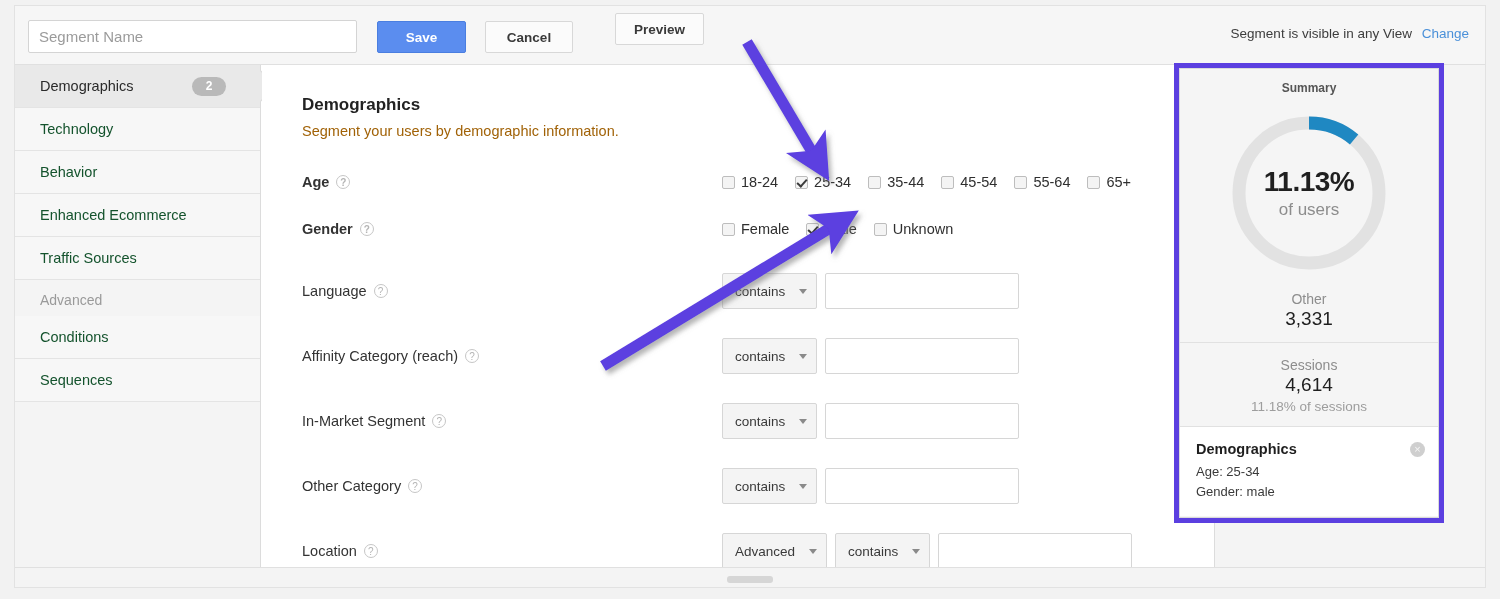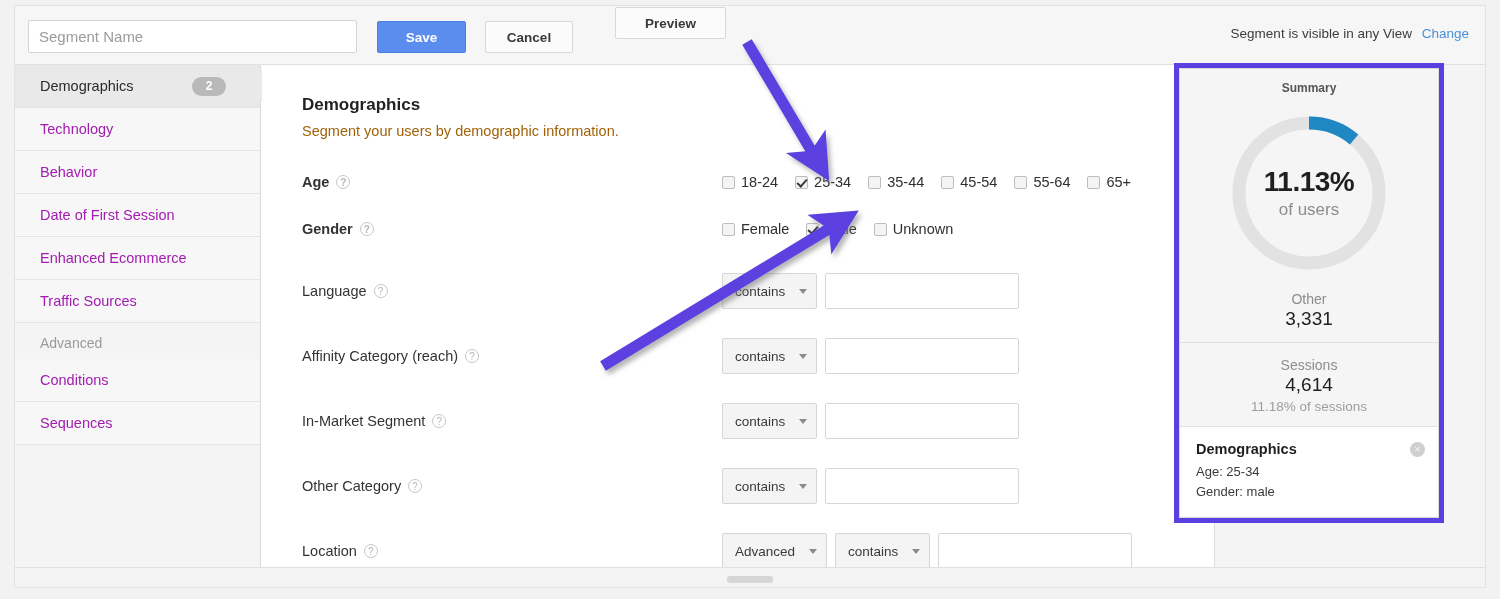--- a/index.html
+++ b/index.html
@@ -79,22 +79,22 @@
     color: #ffffff;
   }
   .btn-cancel {
     left: 470px; top: 15px;
     width: 88px;
     background: #fbfbfb;
     border: 1px solid #d8d8d8;
     color: #3a3a3a;
   }
   .btn-preview {
-    left: 600px; top: 1px;
-    width: 111px;
+    left: 600px; top: 7px;
+    width: 89px;
     background: #fbfbfb;
     border: 1px solid #d8d8d8;
     color: #3a3a3a;
   }
 
   .visibility-note {
     position: absolute;
     right: 16px; top: 20px;
     font-size: 13.5px;
     color: #3c3c3c;
@@ -115,21 +115,21 @@
     background: #f4f4f4;
     border-right: 1px solid #dcdcdc;
     box-sizing: border-box;
   }
   .nav-item {
     position: relative;
     height: 43px;
     line-height: 43px;
     padding-left: 25px;
     font-size: 14.5px;
-    color: #a21caf;
+    color: #14532d;
     border-bottom: 1px solid #e4e4e4;
     background: #f7f7f7;
     box-sizing: border-box;
     cursor: pointer;
   }
   .nav-item.active {
     background: #e9e9e9;
     color: #2a2a2a;
   }
   .nav-item.active::after {
@@ -449,23 +449,20 @@
     <div class="sidebar">
       <div class="nav-item active">
         <span>Demographics</span>
         <span class="nav-badge">2</span>
       </div>
       <div class="nav-item">
         <span>Technology</span>
       </div>
       <div class="nav-item">
         <span>Behavior</span>
-      </div>
-      <div class="nav-item">
-        <span>Date of First Session</span>
       </div>
       <div class="nav-item">
         <span>Enhanced Ecommerce</span>
       </div>
       <div class="nav-item">
         <span>Traffic Sources</span>
       </div>
       <div class="nav-section-label">Advanced</div>
       <div class="nav-item">
         <span>Conditions</span>

